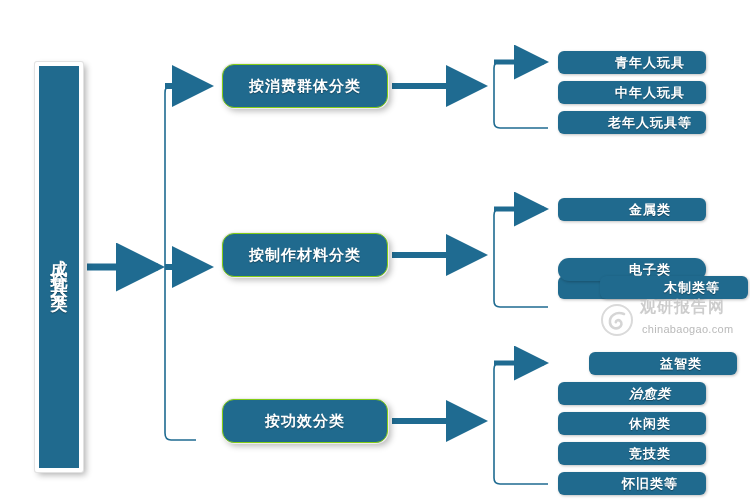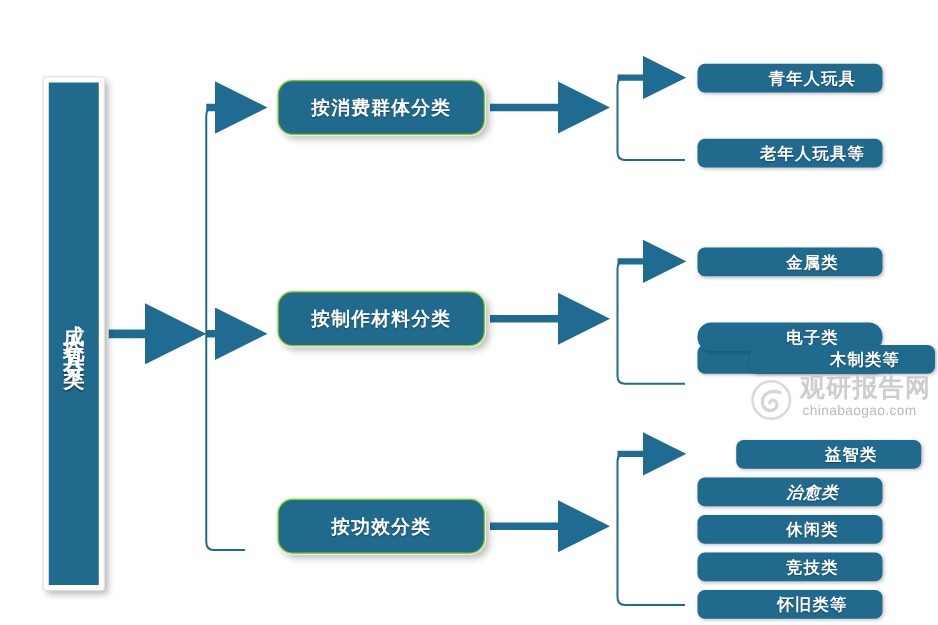--- a/index.html
+++ b/index.html
@@ -95,21 +95,21 @@
     top: 297px;
     width: 150px;
     height: 46px;
     pointer-events: none;
     opacity: .92;
   }
   .wm-text {
     position: absolute;
     left: 44px;
     top: 0px;
-    font-size: 20px;
+    font-size: 16px;
     font-weight: bold;
     color: #c9c9c9;
     letter-spacing: 1px;
     font-family: "Liberation Sans", sans-serif;
     text-shadow: 0 1px 0 #fff;
   }
   .wm-url {
     position: absolute;
     left: 46px;
     top: 26px;
@@ -186,20 +186,23 @@
   <div class="node mid" style="top:233px;">
     <span>按制作材料分类</span>
   </div>
   <div class="node mid" style="top:399px;">
     <span>按功效分类</span>
   </div>
 
   <div class="node leaf" style="top:51px;">
     <span>青年人玩具</span>
   </div>
+  <div class="node leaf" style="top:81px;">
+    <span>中年人玩具</span>
+  </div>
   <div class="node leaf" style="top:111px;">
     <span>老年人玩具等</span>
   </div>
 
   <div class="node leaf" style="top:198px;">
     <span>金属类</span>
   </div>
   <div class="node leaf" style="top:228px;margin-top:48px;">
     <span>塑料类</span>
   </div>

